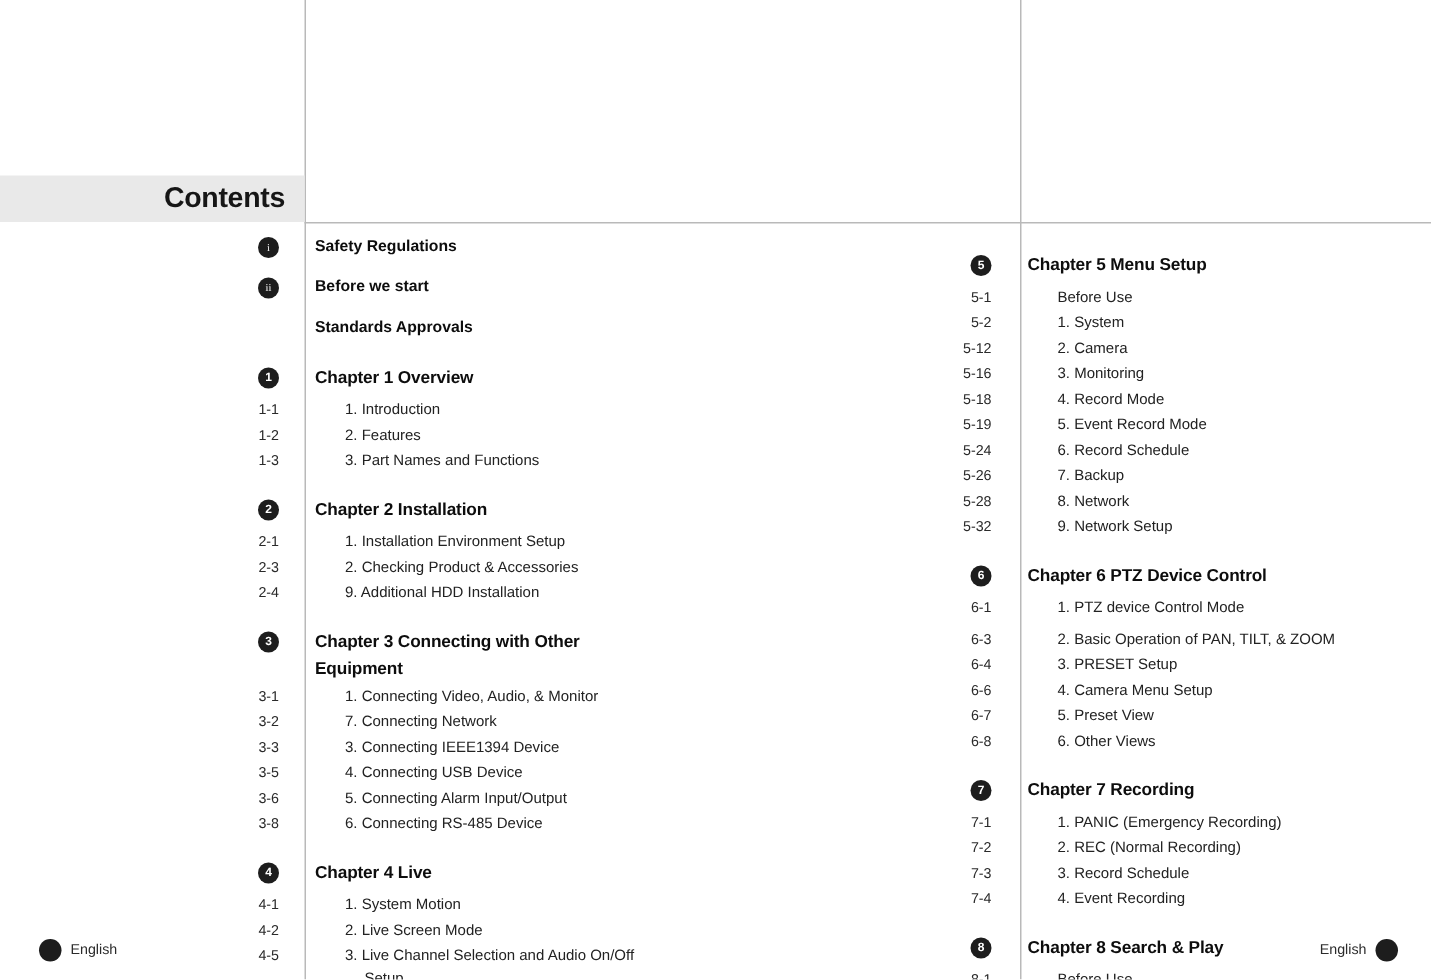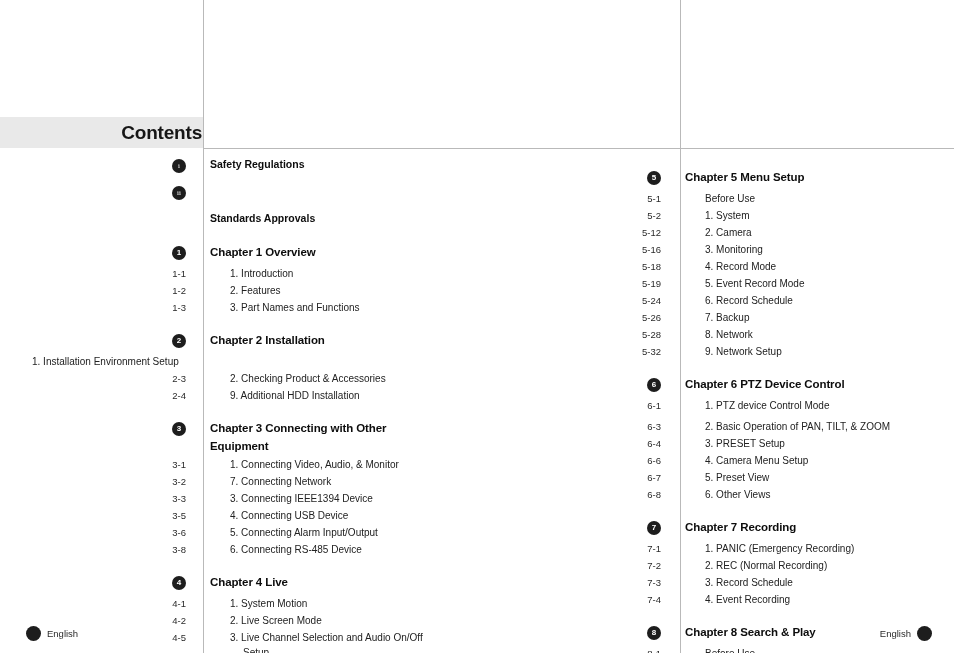--- a/index.html
+++ b/index.html
@@ -30,21 +30,21 @@
   .header-band {
     position: absolute;
     left: 0;
     top: 117px;
     width: 203px;
     height: 31px;
     background: #e9e9e9;
   }
   .header-title {
     position: absolute;
-    left: 12px;
+    left: 0;
     top: 117px;
     width: 190px;
     height: 31px;
     line-height: 31px;
     text-align: right;
     font-size: 19px;
     font-weight: bold;
     font-family: "Liberation Sans Narrow", "Liberation Sans", sans-serif;
     letter-spacing: -0.2px;
     color: #161616;
@@ -195,20 +195,21 @@
 <div class="header-title">Contents</div>
 <div class="hrule-top"></div>
 
 <div class="col col-left" id="col-left">
     <div class="entry front" style="margin-top: 4px;">
       <div class="gutter"><span class="bullet roman">i</span></div>
       <div class="label"><span>Safety Regulations</span></div>
     </div>
     <div class="entry front" style="margin-top: 10px;">
       <div class="gutter"><span class="bullet roman">ii</span></div>
+      <div class="label"><span>Before we start</span></div>
     </div>
     <div class="entry front" style="margin-top: 10px;">
       <div class="gutter"></div>
       <div class="label"><span>Standards Approvals</span></div>
     </div>
     <div class="entry chapter" style="margin-top: 16px;">
       <div class="gutter"><span class="bullet">1</span></div>
       <div class="label"><span>Chapter 1 Overview</span></div>
     </div>
     <div class="entry section" style="margin-top: 2px;">
@@ -221,20 +222,21 @@
     </div>
     <div class="entry section" style="margin-top: 2px;">
       <div class="gutter">1-3</div>
       <div class="label"><span>3. Part Names and Functions</span></div>
     </div>
     <div class="entry chapter" style="margin-top: 16px;">
       <div class="gutter"><span class="bullet">2</span></div>
       <div class="label"><span>Chapter 2 Installation</span></div>
     </div>
     <div class="entry section" style="margin-top: 2px;">
+      <div class="gutter">2-1</div>
       <div class="label"><span>1. Installation Environment Setup</span></div>
     </div>
     <div class="entry section" style="margin-top: 2px;">
       <div class="gutter">2-3</div>
       <div class="label"><span>2. Checking Product &amp; Accessories</span></div>
     </div>
     <div class="entry section" style="margin-top: 2px;">
       <div class="gutter">2-4</div>
       <div class="label"><span>9. Additional HDD Installation</span></div>
     </div>

